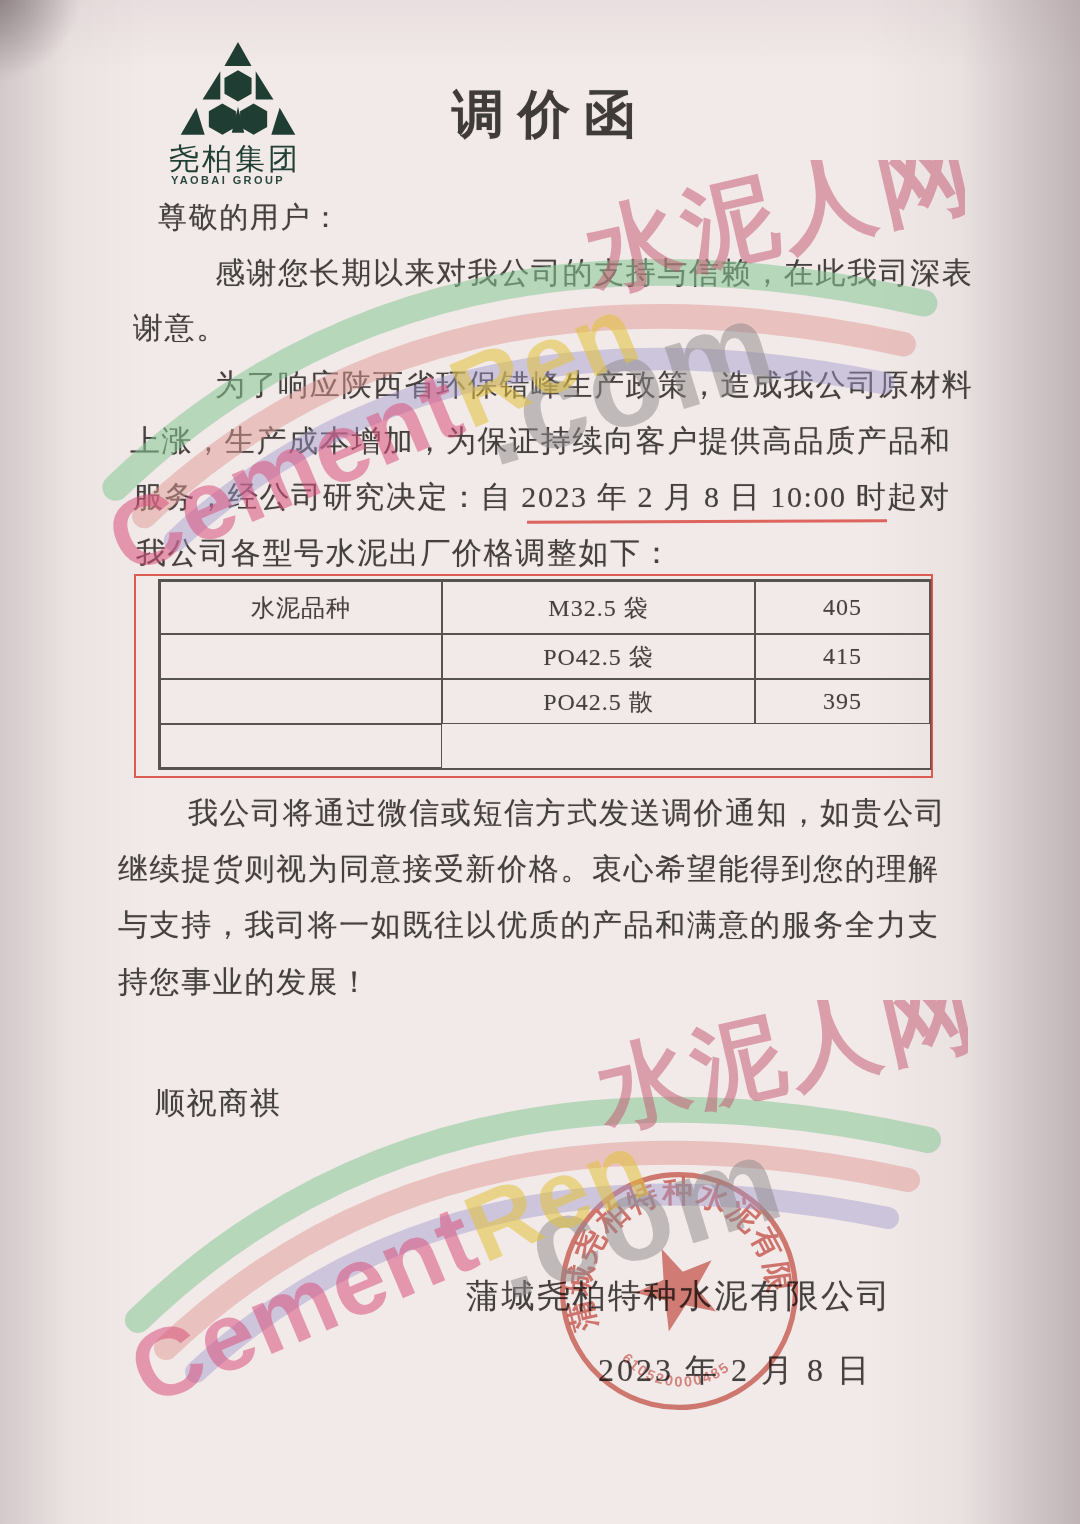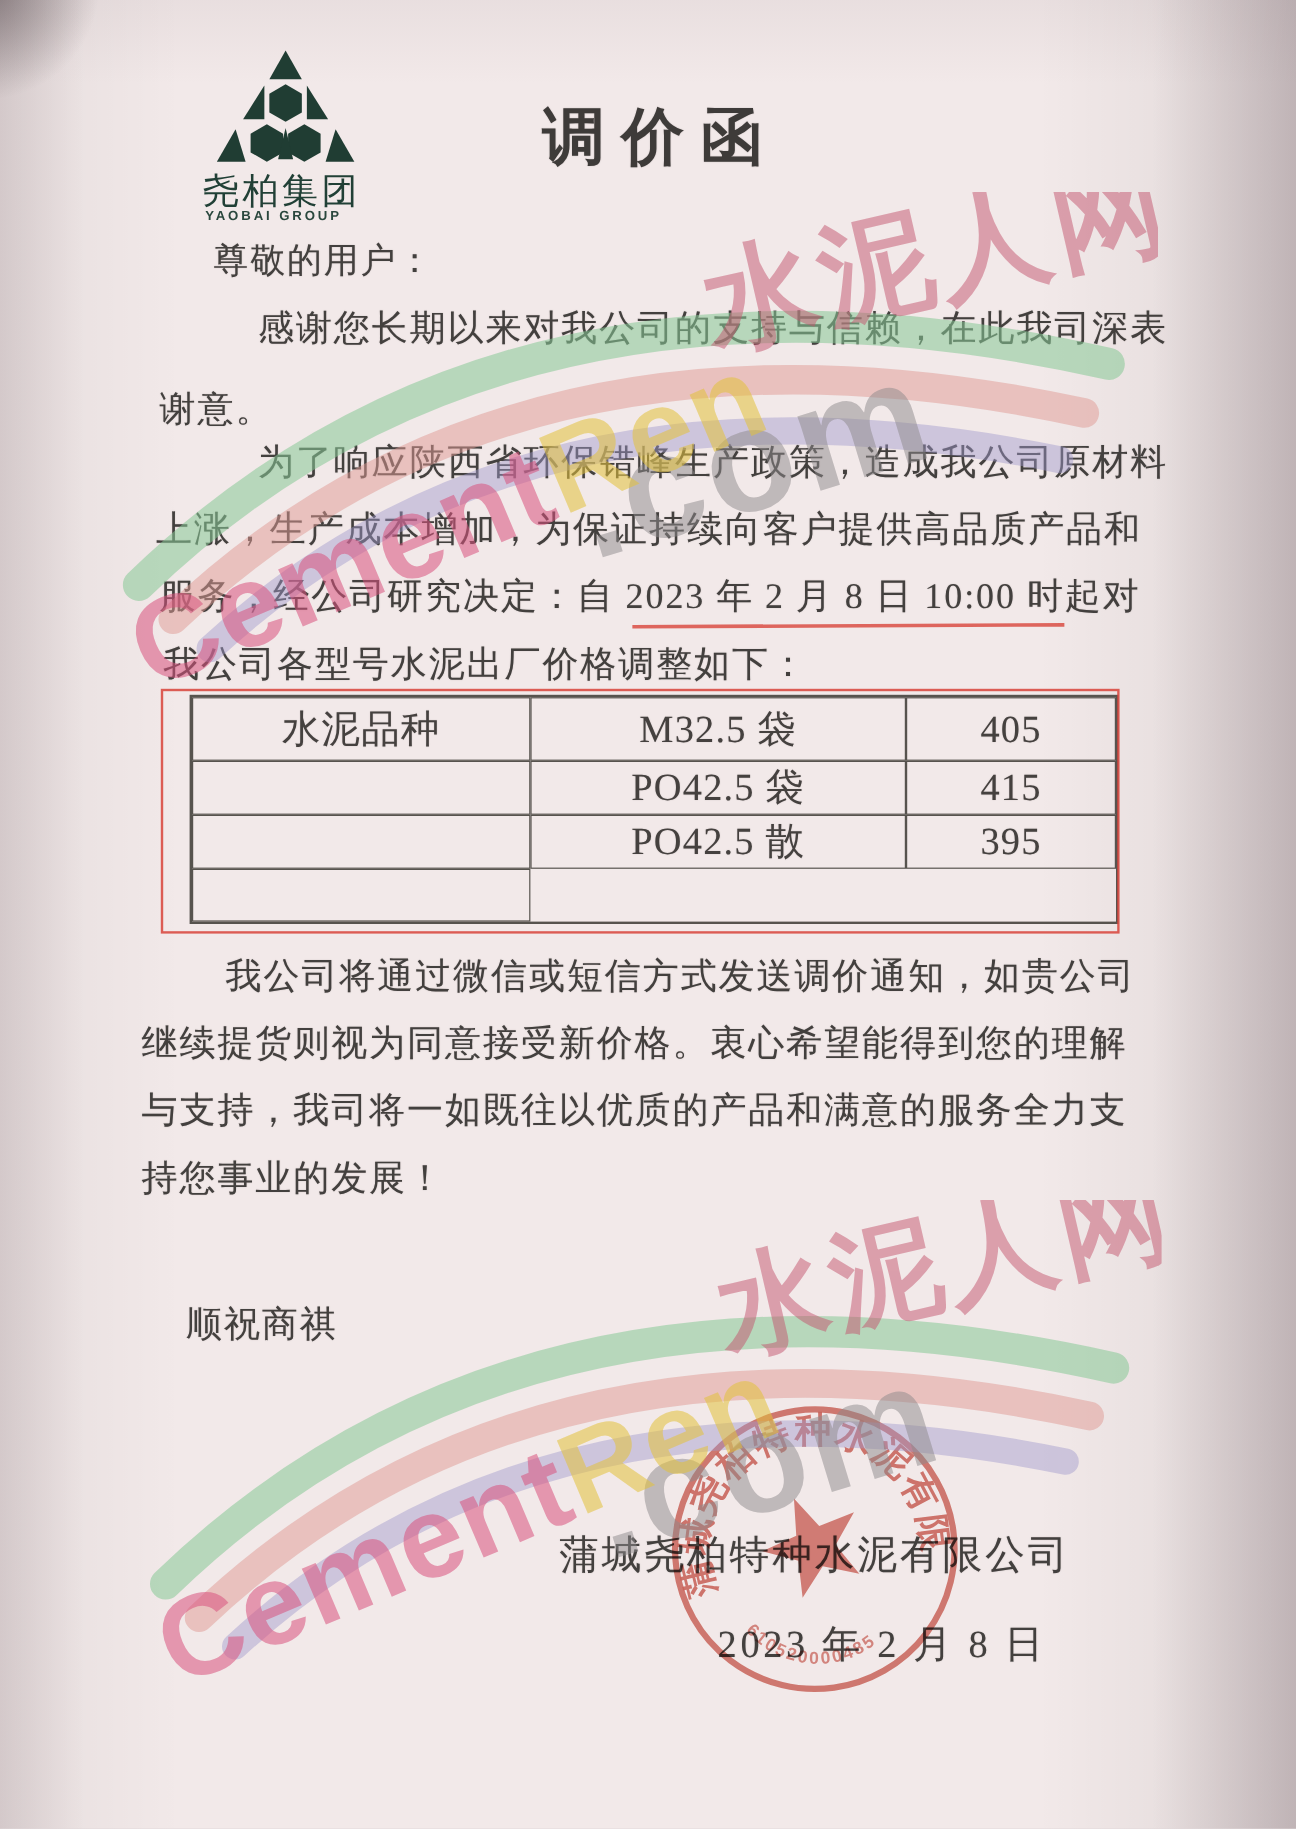--- a/index.html
+++ b/index.html
@@ -13,21 +13,21 @@
       linear-gradient(270deg, rgba(118,98,106,.30) 0, rgba(118,98,106,0) 120px),
       linear-gradient(90deg, rgba(0,0,0,.05) 0%, rgba(0,0,0,0) 14%, rgba(0,0,0,0) 80%, rgba(0,0,0,.08) 100%),
       linear-gradient(180deg, rgba(150,130,136,.10) 0, rgba(150,130,136,0) 70px),
       #f2e9e9;
   }
   .abs{position:absolute;}
   .line{position:absolute;white-space:nowrap;font-size:30px;letter-spacing:1.6px;
         color:#43403e;text-shadow:0 0 1px rgba(80,70,70,.35);}
   .title{position:absolute;left:452px;top:80px;font-size:52px;font-weight:600;
          letter-spacing:14px;color:#3e3b39;text-shadow:0 0 1px rgba(80,70,70,.4);}
-  .salutation{font-size:29px;margin-left:20px;}
+  .salutation{font-size:29px;}
   .closing{font-size:30px;}
   .company-line{font-size:33px;letter-spacing:2.5px;z-index:12;}
   .date-line{font-size:32px;letter-spacing:3px;z-index:12;margin-left:47px;}
 
   
   .logo-cn{position:absolute;left:169px;top:139px;font-size:30px;font-weight:normal;
            letter-spacing:3px;color:#214036;font-family:"Liberation Sans",sans-serif;}
   .logo-en{position:absolute;left:171px;top:174px;font-size:11px;font-weight:bold;
            letter-spacing:2.4px;color:#2a473d;font-family:"Liberation Sans",sans-serif;}
 
@@ -36,21 +36,21 @@
            border:2px solid #d8433a;z-index:18;opacity:.85;}
   .red-underline{position:absolute;left:527px;top:520px;width:360px;height:3px;
                  background:#d8433a;transform:rotate(-.25deg);z-index:18;opacity:.8;}
 
   
   .price-table{position:absolute;left:158px;top:579px;z-index:12;
                display:grid;grid-template-columns:282px 313px 175px;
                grid-template-rows:53px 45px 45px 44px;
                border:2px solid #57534e;}
   .cell{border:1px solid #57534e;display:flex;align-items:center;justify-content:center;
-        font-size:32px;letter-spacing:1px;color:#45413f;
+        font-size:24px;letter-spacing:1px;color:#45413f;
         text-shadow:0 0 1px rgba(80,70,70,.3);}
 
   
   .stamp{position:absolute;left:548px;top:1160px;width:262px;height:262px;z-index:15;
          transform:rotate(-8deg);mix-blend-mode:multiply;opacity:.92;}
 
   
   .wm{position:absolute;z-index:30;pointer-events:none;}
   .wm-top{left:85px;top:160px;width:880px;}
   .wm-bottom{left:108px;top:1000px;width:860px;}
@@ -76,21 +76,21 @@
     </svg>
   </div>
   <div class="logo-cn">尧柏集团</div>
   <div class="logo-en">YAOBAI GROUP</div>
 
   <div class="title">调价函</div>
 
   <div class="line salutation" style="left:158px;top:198px">尊敬的用户：</div>
 
   <div class="line" style="left:215px;top:253px">感谢您长期以来对我公司的支持与信赖，在此我司深表</div>
-  <div class="line" style="left:133px;top:321px">谢意。</div>
+  <div class="line" style="left:133px;top:308px">谢意。</div>
 
   <div class="line" style="left:215px;top:365px">为了响应陕西省环保错峰生产政策，造成我公司原材料</div>
   <div class="line" style="left:130px;top:421px">上涨，生产成本增加，为保证持续向客户提供高品质产品和</div>
   <div class="line" style="left:133px;top:477px">服务，经公司研究决定：自 2023 年 2 月 8 日 10:00 时起对</div>
   <div class="line" style="left:136px;top:533px">我公司各型号水泥出厂价格调整如下：</div>
 
   <div class="red-underline"></div>
 
   <div class="red-box"></div>
   <div class="price-table">

